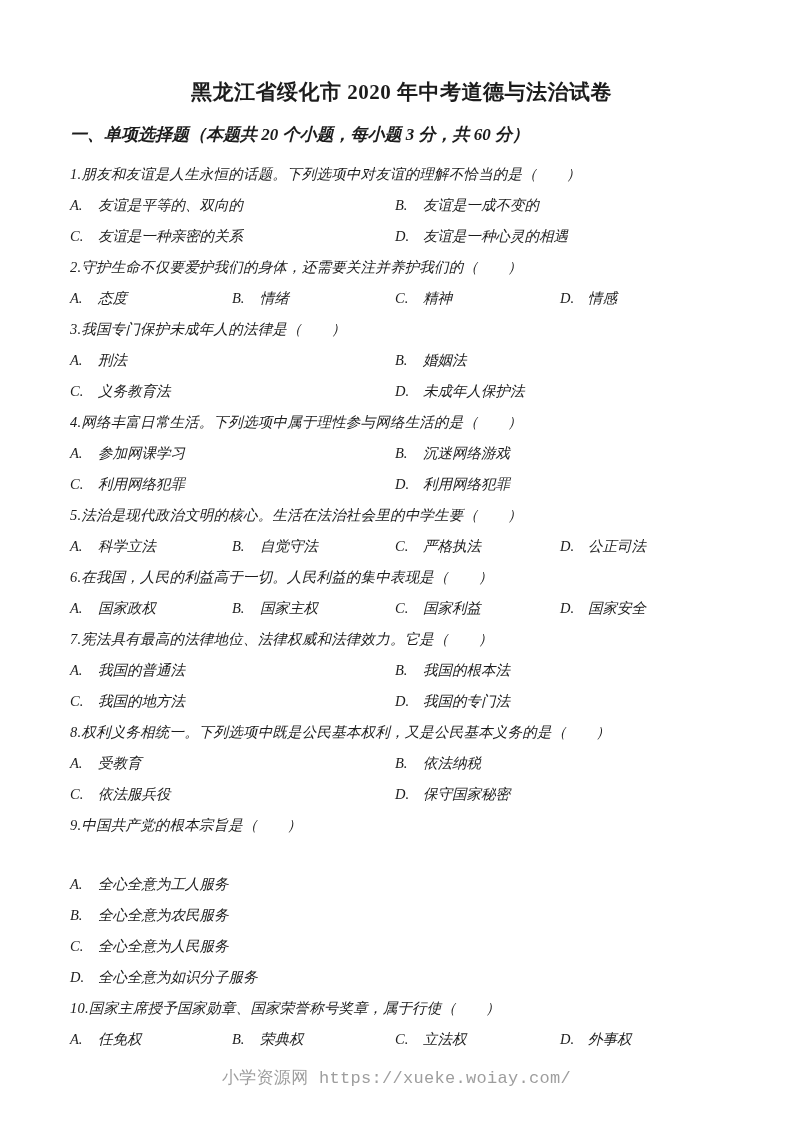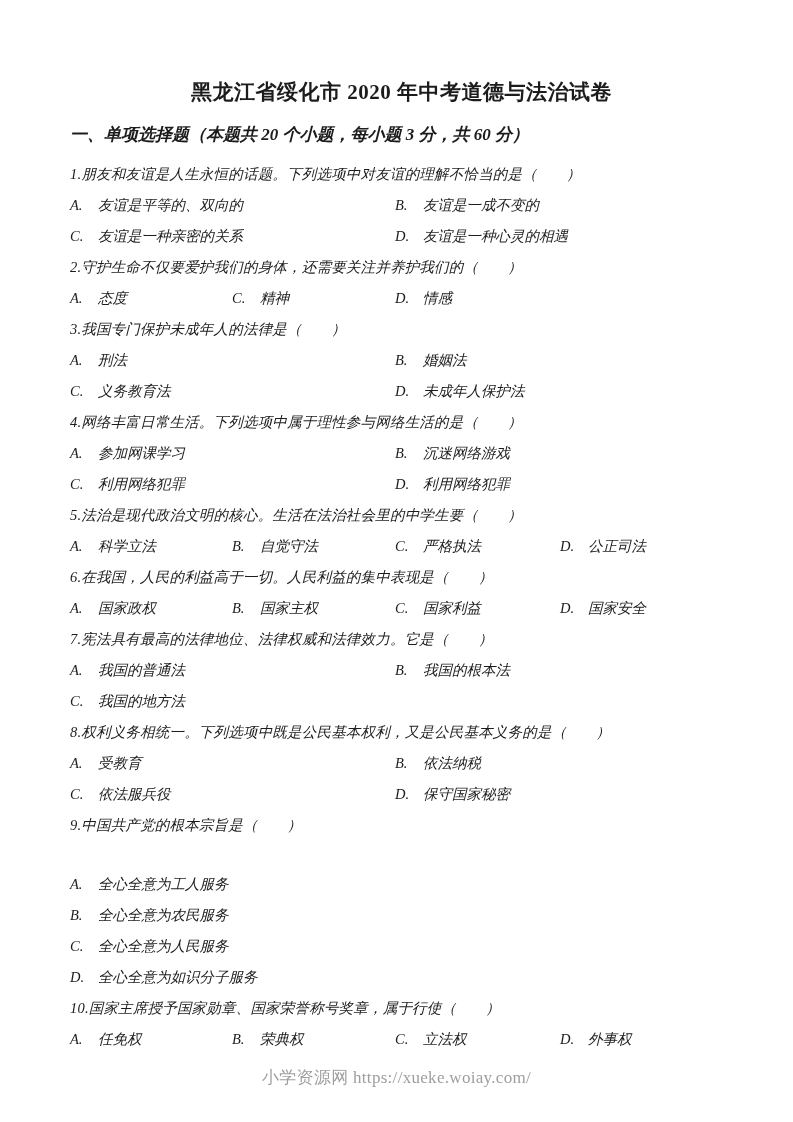--- a/index.html
+++ b/index.html
@@ -62,21 +62,21 @@
     display: inline-block;
     width: 28px;
     font-family: "Liberation Serif", "DejaVu Serif", serif;
   }
   .footer {
     position: absolute;
     left: 0;
     right: 0;
     top: 1066px;
     text-align: center;
-    font-family: Liberation Serif, serif;
+    font-family: Liberation Mono, monospace;
     font-size: 17px;
     color: #9e9e9e;
     letter-spacing: 0.3px;
   }
 </style>
 </head>
 <body>
 
 <div class="page">
   <div class="doc-title">黑龙江省绥化市 2020 年中考道德与法治试卷</div>
@@ -90,20 +90,21 @@
           <div class="option row"><span class="opt-label">A.</span><span class="opt-text">友谊是平等的、双向的</span></div>
           <div class="option row"><span class="opt-label">B.</span><span class="opt-text">友谊是一成不变的</span></div>
           <div class="option row"><span class="opt-label">C.</span><span class="opt-text">友谊是一种亲密的关系</span></div>
           <div class="option row"><span class="opt-label">D.</span><span class="opt-text">友谊是一种心灵的相遇</span></div>
         </div>
       </div>
       <div class="question">
         <div class="row stem">2.守护生命不仅要爱护我们的身体，还需要关注并养护我们的（　　）</div>
         <div class="options options-4col">
           <div class="option row"><span class="opt-label">A.</span><span class="opt-text">态度</span></div>
+          <div class="option row"><span class="opt-label">B.</span><span class="opt-text">情绪</span></div>
           <div class="option row"><span class="opt-label">C.</span><span class="opt-text">精神</span></div>
           <div class="option row"><span class="opt-label">D.</span><span class="opt-text">情感</span></div>
         </div>
       </div>
       <div class="question">
         <div class="row stem">3.我国专门保护未成年人的法律是（　　）</div>
         <div class="options options-2col">
           <div class="option row"><span class="opt-label">A.</span><span class="opt-text">刑法</span></div>
           <div class="option row"><span class="opt-label">B.</span><span class="opt-text">婚姻法</span></div>
           <div class="option row"><span class="opt-label">C.</span><span class="opt-text">义务教育法</span></div>
@@ -136,20 +137,21 @@
           <div class="option row"><span class="opt-label">C.</span><span class="opt-text">国家利益</span></div>
           <div class="option row"><span class="opt-label">D.</span><span class="opt-text">国家安全</span></div>
         </div>
       </div>
       <div class="question">
         <div class="row stem">7.宪法具有最高的法律地位、法律权威和法律效力。它是（　　）</div>
         <div class="options options-2col">
           <div class="option row"><span class="opt-label">A.</span><span class="opt-text">我国的普通法</span></div>
           <div class="option row"><span class="opt-label">B.</span><span class="opt-text">我国的根本法</span></div>
           <div class="option row"><span class="opt-label">C.</span><span class="opt-text">我国的地方法</span></div>
+          <div class="option row"><span class="opt-label">D.</span><span class="opt-text">我国的专门法</span></div>
         </div>
       </div>
       <div class="question">
         <div class="row stem">8.权利义务相统一。下列选项中既是公民基本权利，又是公民基本义务的是（　　）</div>
         <div class="options options-2col">
           <div class="option row"><span class="opt-label">A.</span><span class="opt-text">受教育</span></div>
           <div class="option row"><span class="opt-label">B.</span><span class="opt-text">依法纳税</span></div>
           <div class="option row"><span class="opt-label">C.</span><span class="opt-text">依法服兵役</span></div>
           <div class="option row"><span class="opt-label">D.</span><span class="opt-text">保守国家秘密</span></div>
         </div>

